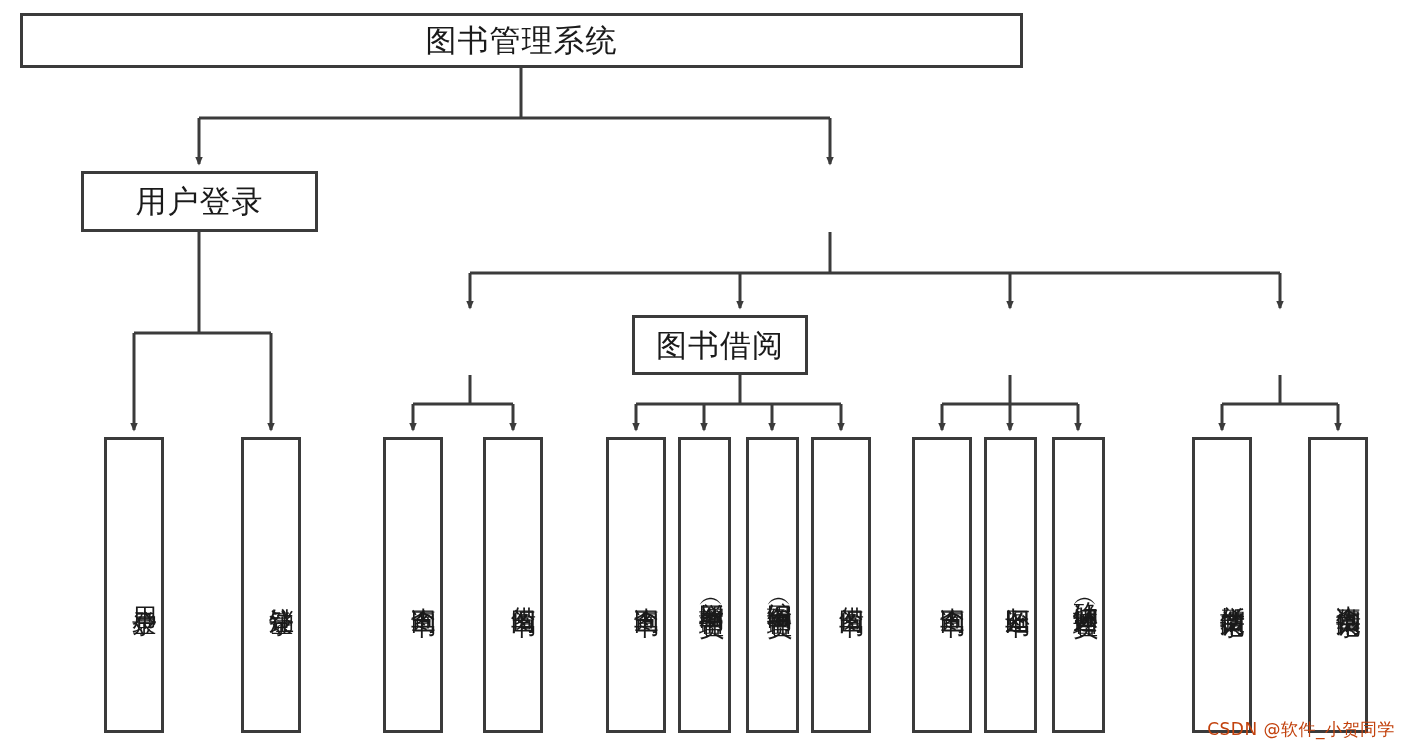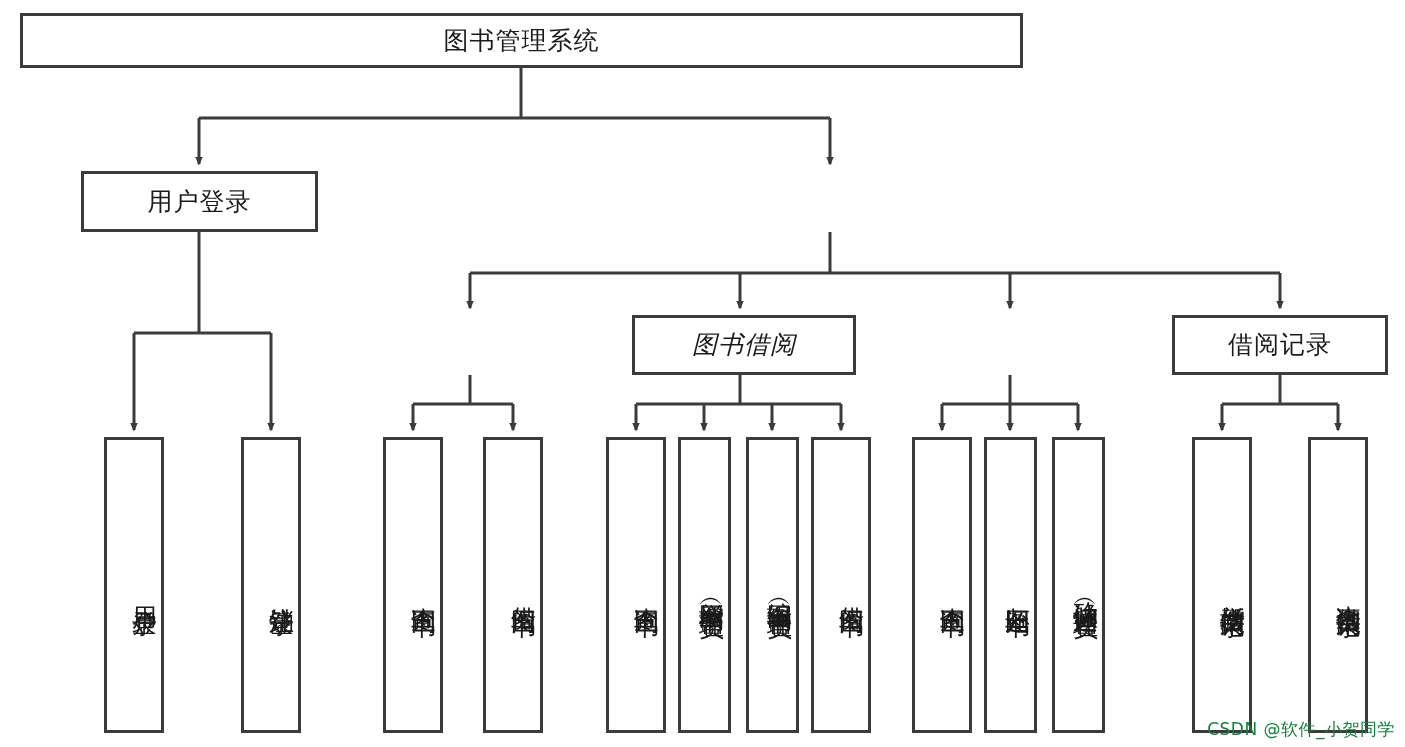--- a/index.html
+++ b/index.html
@@ -27,21 +27,21 @@
     position: absolute;
     box-sizing: border-box;
     border: 3px solid #3b3b3b;
     background: #ffffff;
     display: flex;
     align-items: center;
     justify-content: center;
     color: #1a1a1a;
   }
   .node.h {
-    font-size: 25px;
+    font-size: 31px;
     letter-spacing: 1px;
     line-height: 1.1;
   }
   .node.v {
     writing-mode: vertical-rl;
     text-orientation: upright;
     font-size: 25px;
     letter-spacing: 2px;
     align-items: flex-start;
     justify-content: center;
@@ -50,21 +50,21 @@
   .node.v .vtext {
     writing-mode: vertical-rl;
     text-orientation: upright;
     white-space: nowrap;
   }
   .watermark {
     position: absolute;
     right: 10px;
     bottom: 6px;
     font-size: 17px;
-    color: #15803d;
+    color: #c2410c;
     letter-spacing: 0.5px;
     white-space: nowrap;
   }
 </style>
 </head>
 <body>
 
 <div id="canvas">
 
   <svg id="edges" viewBox="0 0 1405 747">
@@ -118,25 +118,22 @@
   </svg>
 
   <div class="node h" style="left:20px; top:13px; width:1003px; height:55px;">
     <span>图书管理系统</span>
   </div>
 
   <div class="node h" style="left:81px; top:171px; width:237px; height:61px;">
     <span>用户登录</span>
   </div>
 
-  <div class="node h" style="left:632px; top:315px; width:224px; height:60px;font-style:italic;">
+  <div class="node h" style="left:632px; top:315px; width:176px; height:60px;">
     <span>图书借阅</span>
-  </div>
-  <div class="node h" style="left:1172px; top:315px; width:216px; height:60px;">
-    <span>借阅记录</span>
   </div>
 
   <div class="node v" style="left:104px; top:437px; width:60px; height:296px;">
     <span class="vtext">用户登录</span>
   </div>
   <div class="node v" style="left:241px; top:437px; width:60px; height:296px;">
     <span class="vtext">注销登录</span>
   </div>
 
   <div class="node v" style="left:383px; top:437px; width:60px; height:296px;">

